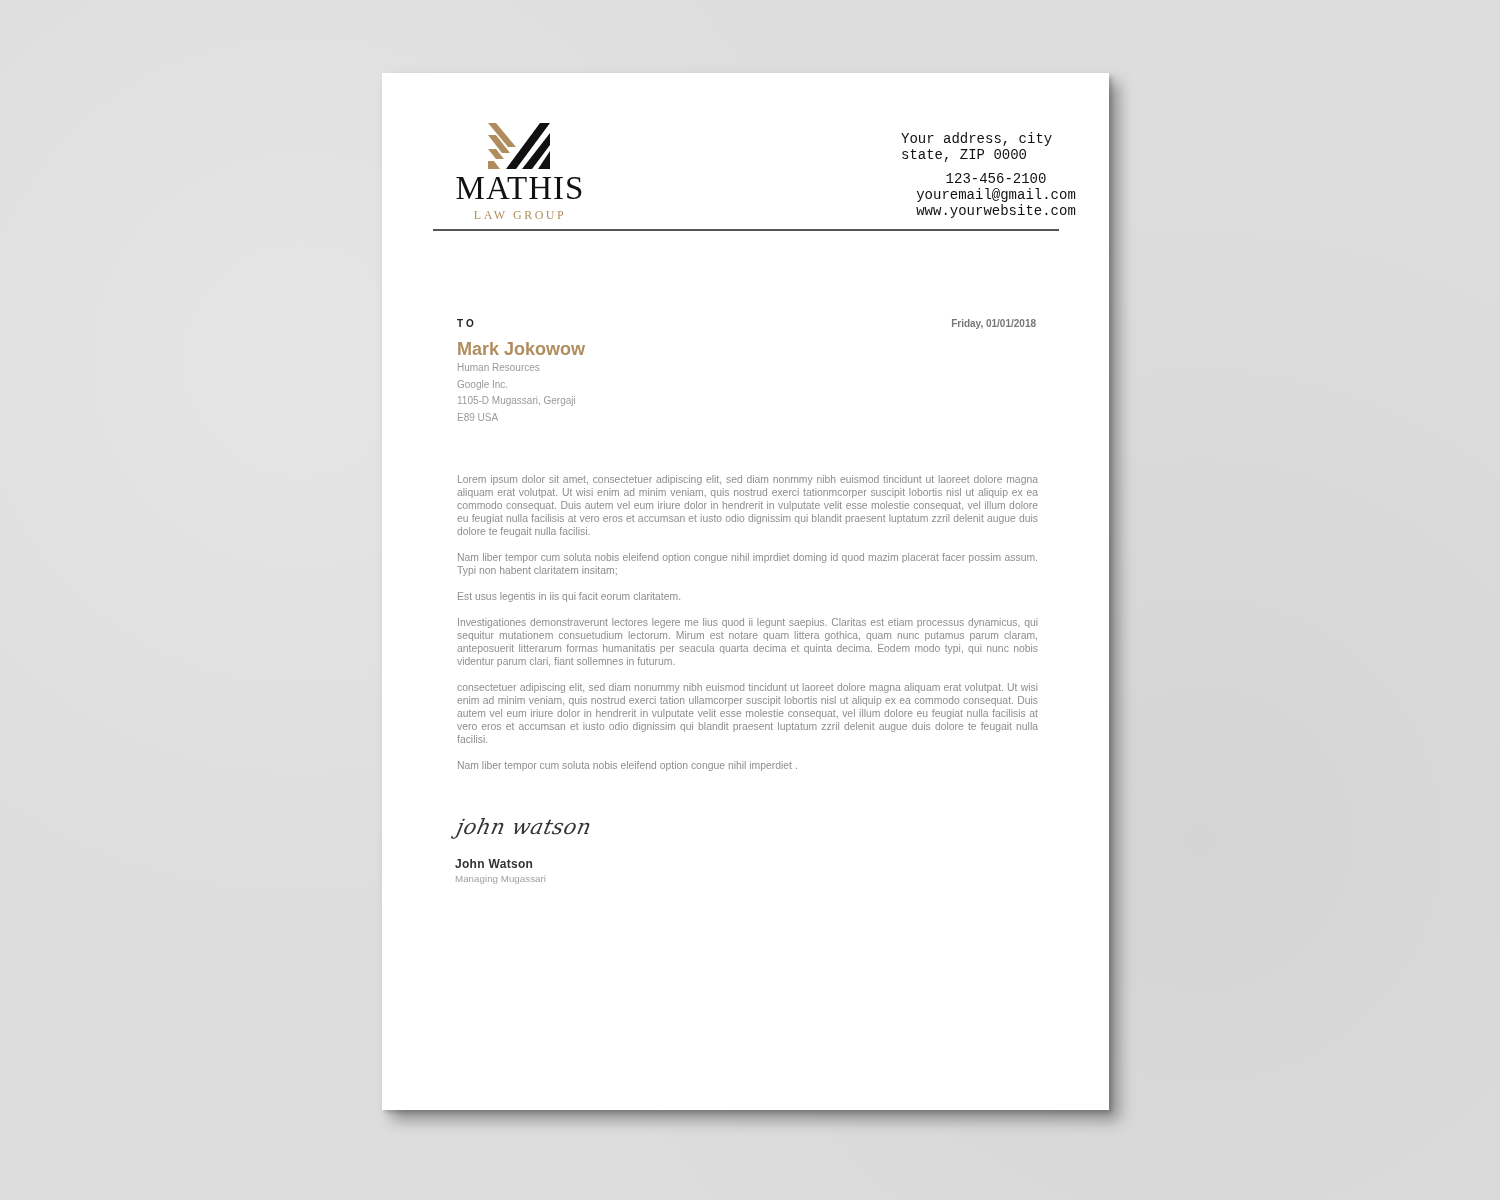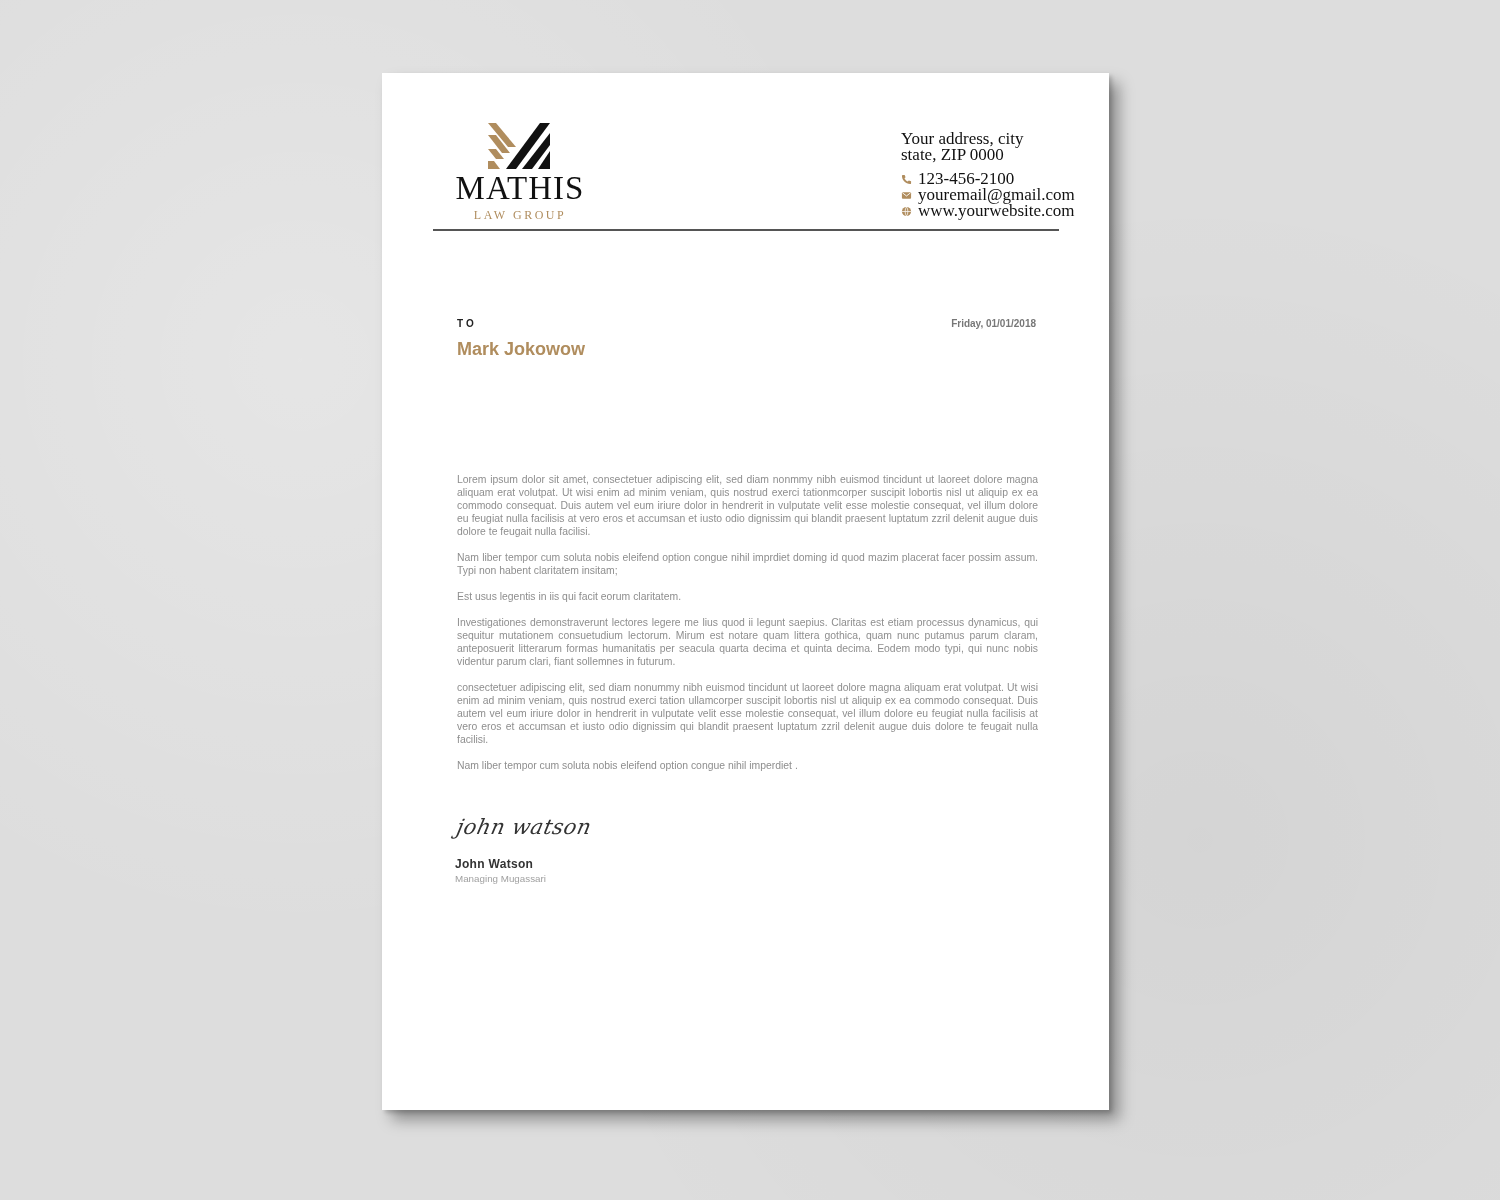--- a/index.html
+++ b/index.html
@@ -69,32 +69,33 @@
       letter-spacing: 2.5px;
       color: #b08d5e;
       line-height: 16px;
     }
     
     .contact {
       position: absolute;
       left: 519px;
       top: 58px;
       width: 190px;
-      font-family: Liberation Serif, serif;
-      font-size: 17px;
+      font-family: Liberation Mono, monospace;
+      font-size: 14px;
       color: #111111;
     }
     .contact .addr {
       line-height: 16px;
       margin-bottom: 8px;
     }
     .contact .row {
       display: flex;
       align-items: center;
       height: 16px;
+      flex-direction: column;
     }
     .contact .ico {
       width: 11px;
       height: 11px;
       margin-right: 6px;
       display: inline-block;
     }
     .rule {
       position: absolute;
       left: 51px;
@@ -226,20 +227,26 @@
       </svg>
       <span>www.yourwebsite.com</span>
     </div>
   </div>
 
   <div class="rule"></div>
 
   <div class="to-label">TO</div>
   <div class="date">Friday, 01/01/2018</div>
   <div class="recipient-name">Mark Jokowow</div>
+  <div class="recipient-lines">
+    <div>Human Resources</div>
+    <div>Google Inc.</div>
+    <div>1105-D Mugassari, Gergaji</div>
+    <div>E89 USA</div>
+  </div>
 
   <div class="body-text">
     <p>Lorem ipsum dolor sit amet, consectetuer adipiscing elit, sed diam nonmmy nibh euismod tincidunt ut laoreet dolore magna aliquam erat volutpat. Ut wisi enim ad minim veniam, quis nostrud exerci tationmcorper suscipit lobortis nisl ut aliquip ex ea commodo consequat. Duis autem vel eum iriure dolor in hendrerit in vulputate velit esse molestie consequat, vel illum dolore eu feugiat nulla facilisis at vero eros et accumsan et iusto odio dignissim qui blandit praesent luptatum zzril delenit augue duis dolore te feugait nulla facilisi.</p>
     <p>Nam liber tempor cum soluta nobis eleifend option congue nihil imprdiet doming id quod mazim placerat facer possim assum. Typi non habent claritatem insitam;</p>
     <p>Est usus legentis in iis qui facit eorum claritatem.</p>
     <p>Investigationes demonstraverunt lectores legere me lius quod ii legunt saepius. Claritas est etiam processus dynamicus, qui sequitur mutationem consuetudium lectorum. Mirum est notare quam littera gothica, quam nunc putamus parum claram, anteposuerit litterarum formas humanitatis per seacula quarta decima et quinta decima. Eodem modo typi, qui nunc nobis videntur parum clari, fiant sollemnes in futurum.</p>
     <p>consectetuer adipiscing elit, sed diam nonummy nibh euismod tincidunt ut laoreet dolore magna aliquam erat volutpat. Ut wisi enim ad minim veniam, quis nostrud exerci tation ullamcorper suscipit lobortis nisl ut aliquip ex ea commodo consequat. Duis autem vel eum iriure dolor in hendrerit in vulputate velit esse molestie consequat, vel illum dolore eu feugiat nulla facilisis at vero eros et accumsan et iusto odio dignissim qui blandit praesent luptatum zzril delenit augue duis dolore te feugait nulla facilisi.</p>
     <p>Nam liber tempor cum soluta nobis eleifend option congue nihil imperdiet .</p>
   </div>
 

